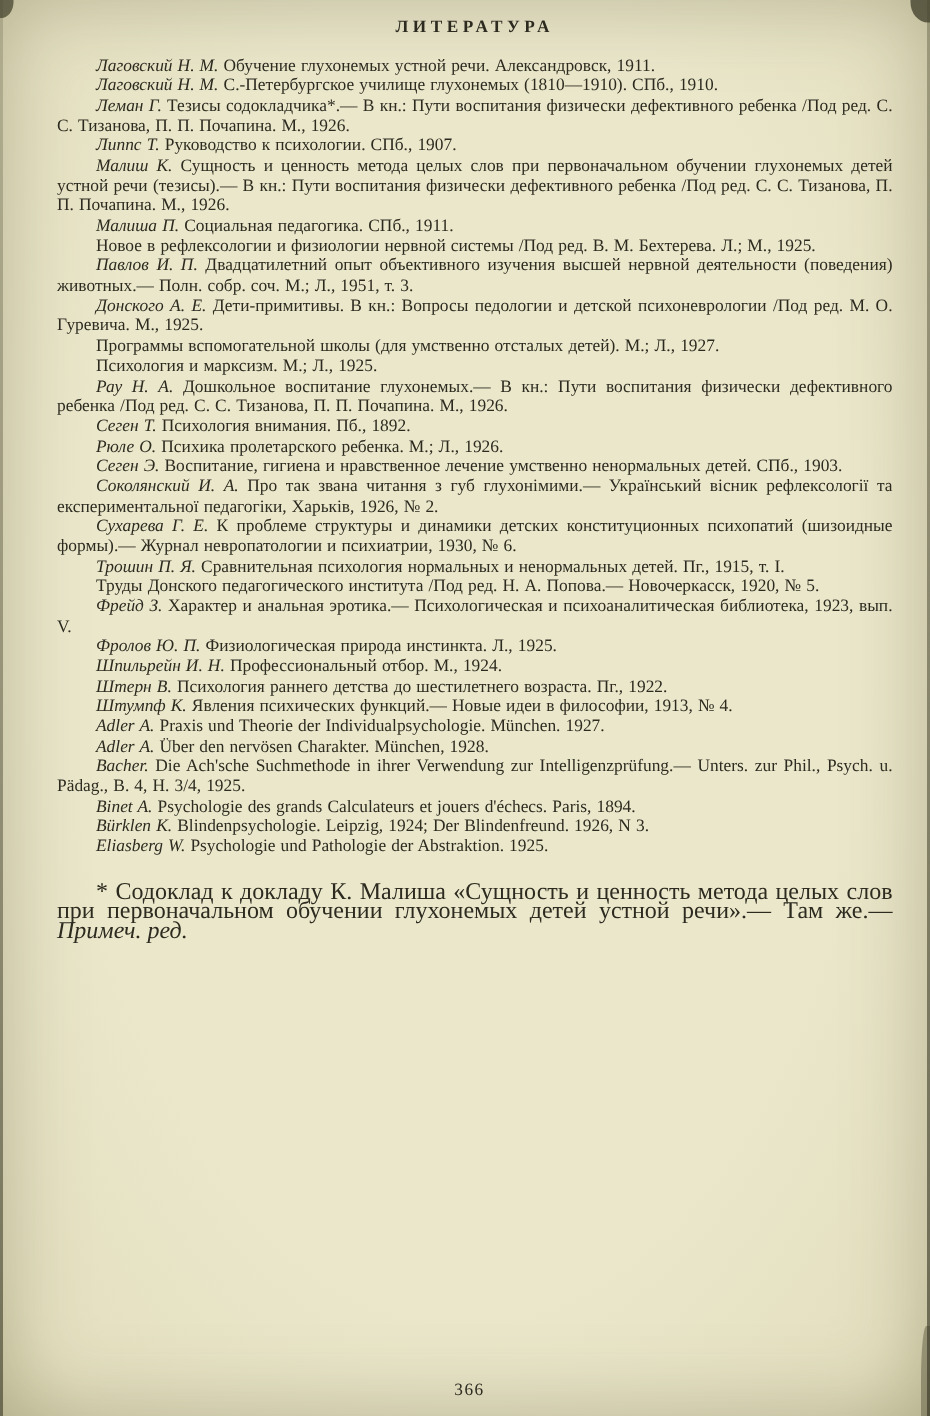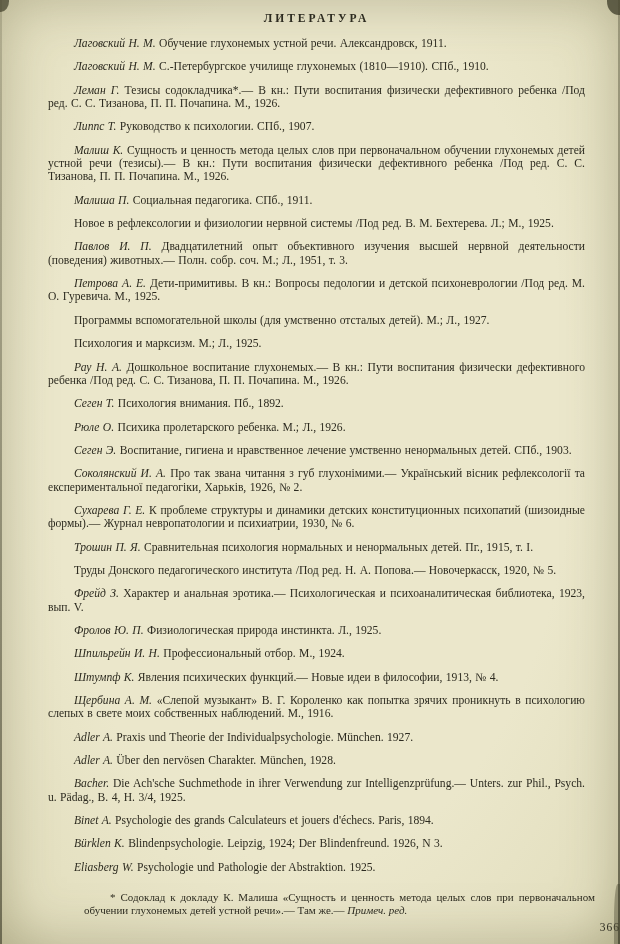--- a/index.html
+++ b/index.html
@@ -21,43 +21,42 @@
     background: radial-gradient(ellipse at 50% 45%, #ebe7cb 60%, #e3dfbf 90%, #d9d5b2 100%);
   }
   .header {
     text-align: center;
     font-size: 11.5px;
     letter-spacing: 3px;
     font-weight: bold;
     margin: 3px 0 13px 0;
   }
   .entries p {
-    margin: 10px;
+    margin: 0;
     text-indent: 26px;
     text-align: justify;
     font-size: 11.6px;
     line-height: 13.35px;
     word-spacing: 0.5px;
   }
   .entries i { font-style: italic; }
   .footnote {
     margin-top: 17px;
-    font-size: 11px;
+    font-size: 16px;
     line-height: 13.2px;
     text-align: justify;
     text-indent: 26px;
-    margin-left: 46px;
   }
   .footnote i { font-style: italic; }
   .pageno {
     position: absolute;
     bottom: 11px;
     left: 6px;
     right: 0;
-    text-align: right;
+    text-align: center;
     font-size: 11.5px;
     letter-spacing: 1px;
   }
   .artifact { position: absolute; pointer-events: none; }
   .corner-tl { top: 0; left: 0; width: 9px; height: 12px; background: #45442f; border-radius: 0 0 90% 0; opacity: .75; }
   .corner-tr { top: 0; right: 0; width: 13px; height: 15px; background: #45442f; border-radius: 0 0 0 90%; opacity: .8; }
   .edge-left { top: 0; left: 0; width: 2px; height: 100%; background: linear-gradient(to bottom, rgba(70,68,45,.2), rgba(55,54,36,.6)); }
   .edge-right { top: 0; right: 0; width: 2px; height: 100%; background: linear-gradient(to bottom, rgba(70,68,45,.35), rgba(55,54,36,.65)); }
   .corner-br { bottom: 0; right: 0; width: 6px; height: 60px; background: #55533a; opacity: .45; border-radius: 60% 0 0 0; }
 </style>
@@ -70,36 +69,36 @@
 
   <div class="entries">
       <p><i>Лаговский Н. М.</i> Обучение глухонемых устной речи. Александровск, 1911.</p>
       <p><i>Лаговский Н. М.</i> С.-Петербургское училище глухонемых (1810—1910). СПб., 1910.</p>
       <p><i>Леман Г.</i> Тезисы содокладчика*.— В кн.: Пути воспитания физически дефективного ребенка /Под ред. С. С. Тизанова, П. П. Почапина. М., 1926.</p>
       <p><i>Липпс Т.</i> Руководство к психологии. СПб., 1907.</p>
       <p><i>Малиш К.</i> Сущность и ценность метода целых слов при первоначальном обучении глухонемых детей устной речи (тезисы).— В кн.: Пути воспитания физически дефективного ребенка /Под ред. С. С. Тизанова, П. П. Почапина. М., 1926.</p>
       <p><i>Малиша П.</i> Социальная педагогика. СПб., 1911.</p>
       <p>Новое в рефлексологии и физиологии нервной системы /Под ред. В. М. Бехтерева. Л.; М., 1925.</p>
       <p><i>Павлов И. П.</i> Двадцатилетний опыт объективного изучения высшей нервной деятельности (поведения) животных.— Полн. собр. соч. М.; Л., 1951, т. 3.</p>
-      <p><i>Петрова А. Е.</i> Дети-примитивы. В кн.: Вопросы педологии и детской психоневрологии /Под ред. М. О. Гуревича. М., 1925.</p>
+      <p><i>Донского А. Е.</i> Дети-примитивы. В кн.: Вопросы педологии и детской психоневрологии /Под ред. М. О. Гуревича. М., 1925.</p>
       <p>Программы вспомогательной школы (для умственно отсталых детей). М.; Л., 1927.</p>
       <p>Психология и марксизм. М.; Л., 1925.</p>
       <p><i>Рау Н. А.</i> Дошкольное воспитание глухонемых.— В кн.: Пути воспитания физически дефективного ребенка /Под ред. С. С. Тизанова, П. П. Почапина. М., 1926.</p>
       <p><i>Сеген Т.</i> Психология внимания. Пб., 1892.</p>
       <p><i>Рюле О.</i> Психика пролетарского ребенка. М.; Л., 1926.</p>
       <p><i>Сеген Э.</i> Воспитание, гигиена и нравственное лечение умственно ненормальных детей. СПб., 1903.</p>
       <p><i>Соколянский И. А.</i> Про так звана читання з губ глухонімими.— Український вісник рефлексології та експериментальної педагогіки, Харьків, 1926, № 2.</p>
       <p><i>Сухарева Г. Е.</i> К проблеме структуры и динамики детских конституционных психопатий (шизоидные формы).— Журнал невропатологии и психиатрии, 1930, № 6.</p>
       <p><i>Трошин П. Я.</i> Сравнительная психология нормальных и ненормальных детей. Пг., 1915, т. I.</p>
       <p>Труды Донского педагогического института /Под ред. Н. А. Попова.— Новочеркасск, 1920, № 5.</p>
       <p><i>Фрейд З.</i> Характер и анальная эротика.— Психологическая и психоаналитическая библиотека, 1923, вып. V.</p>
       <p><i>Фролов Ю. П.</i> Физиологическая природа инстинкта. Л., 1925.</p>
       <p><i>Шпильрейн И. Н.</i> Профессиональный отбор. М., 1924.</p>
+      <p><i>Штерн В.</i> Психология раннего детства до шестилетнего возраста. Пг., 1922.</p>
       <p><i>Штумпф К.</i> Явления психических функций.— Новые идеи в философии, 1913, № 4.</p>
-      <p><i>Щербина А. М.</i> «Слепой музыкант» В. Г. Короленко как попытка зрячих проникнуть в психологию слепых в свете моих собственных наблюдений. М., 1916.</p>
       <p><i>Adler A.</i> Praxis und Theorie der Individualpsychologie. München. 1927.</p>
       <p><i>Adler A.</i> Über den nervösen Charakter. München, 1928.</p>
       <p><i>Bacher.</i> Die Ach'sche Suchmethode in ihrer Verwendung zur Intelligenzprüfung.— Unters. zur Phil., Psych. u. Pädag., B. 4, H. 3/4, 1925.</p>
       <p><i>Binet A.</i> Psychologie des grands Calculateurs et jouers d'échecs. Paris, 1894.</p>
       <p><i>Bürklen K.</i> Blindenpsychologie. Leipzig, 1924; Der Blindenfreund. 1926, N 3.</p>
       <p><i>Eliasberg W.</i> Psychologie und Pathologie der Abstraktion. 1925.</p>
     </div>
 
   <p class="footnote"><span>*</span> <span>Содоклад к докладу К. Малиша «Сущность и ценность метода целых слов при первоначальном обучении глухонемых детей устной речи».— Там же.—</span> <i>Примеч. ред.</i></p>
 

